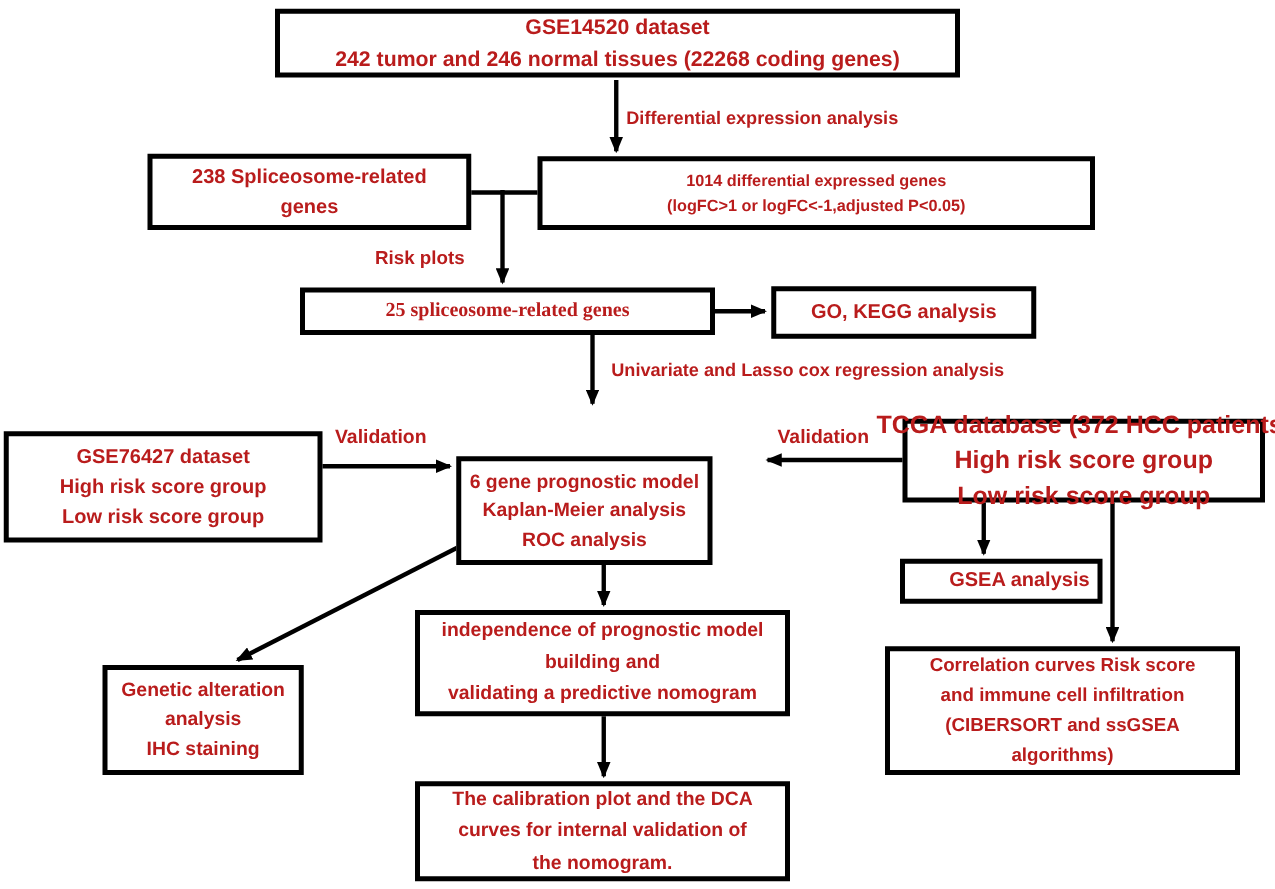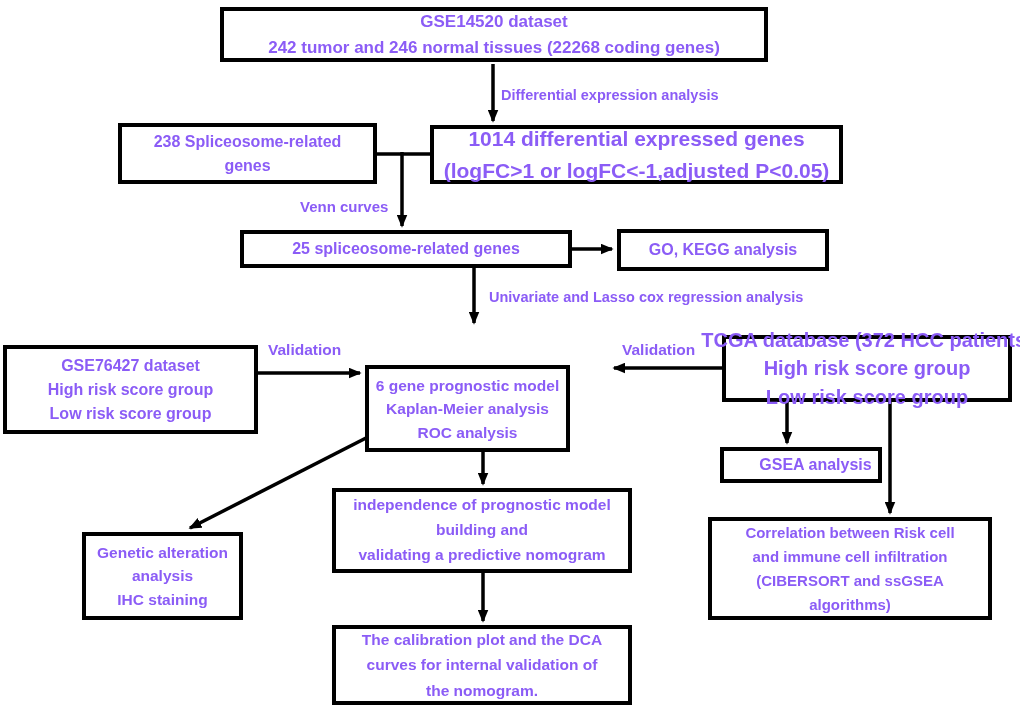--- a/index.html
+++ b/index.html
@@ -2,21 +2,21 @@
 <html><head>
 <meta charset="utf-8">
 <style>
   html, body { margin: 0; padding: 0; background: #ffffff; }
   #canvas {
     position: relative;
     width: 1020px;
     height: 711px;
     background: #ffffff;
     font-family: "Liberation Sans", sans-serif;
-    color: #8b5cf6;
+    color: #b91c1c;
     overflow: hidden;
   }
   #edges { position: absolute; left: 0; top: 0; width: 1020px; height: 711px; pointer-events: none; }
   .box {
     position: absolute;
     box-sizing: border-box;
     background: #ffffff;
     border: 4px solid #000000;
     display: flex;
     flex-direction: column;
@@ -28,22 +28,22 @@
   }
   .box .ln { display: block; white-space: nowrap; }
   .edge-label {
     position: absolute;
     font-weight: bold;
     white-space: nowrap;
   }
   
   .b-gse14520   { left: 220px; top: 7px;   width: 548px; height: 55px;  font-size: 17px; line-height: 1.5; }
   .b-s404       { left: 118px; top: 123px; width: 259px; height: 61px;  font-size: 16px; line-height: 1.5; }
-  .b-deg1014    { left: 430px; top: 125px; width: 413px; height: 59px;  font-size: 21px; line-height: 1.5; }
-  .b-s25        { left: 240px; top: 230px; width: 332px; height: 38px;  font-size: 16px; }
+  .b-deg1014    { left: 430px; top: 125px; width: 446px; height: 59px;  font-size: 13px; line-height: 1.5; }
+  .b-s25        { left: 240px; top: 230px; width: 332px; height: 38px;  font-size: 16px; font-family: Liberation Serif, serif; }
   .b-gokegg     { left: 617px; top: 229px; width: 212px; height: 42px;  font-size: 16px; }
   .b-gse76427   { left: 3px;   top: 328px; width: 255px; height: 89px;  font-size: 16px; line-height: 1.5; margin-top: 17px; }
   .b-model      { left: 365px; top: 328px; width: 205px; height: 87px;  font-size: 15.5px; justify-content: space-between; padding: 5px 0; margin-top: 37px; }
   .b-tcga       { left: 722px; top: 335px; width: 290px; height: 67px;  font-size: 20px; line-height: 1.42; }
   .b-gsea       { left: 720px; top: 447px; width: 162px; height: 36px;  font-size: 16px; padding-left: 29px; }
   .b-corr       { left: 708px; top: 517px; width: 284px; height: 103px; font-size: 15px; line-height: 1.6; }
   .b-indep      { left: 332px; top: 488px; width: 300px; height: 85px;  font-size: 15.5px; line-height: 1.6; align-items: center; }
   .b-genetic    { left: 82px;  top: 532px; width: 161px; height: 88px;  font-size: 15.5px; line-height: 1.5; }
   .b-calib      { left: 332px; top: 625px; width: 300px; height: 80px;  font-size: 15.5px; line-height: 1.65; }
   
@@ -118,21 +118,21 @@
     <span class="ln">TCGA database (372 HCC patients)</span>
     <span class="ln">High risk score group</span>
     <span class="ln">Low risk score group</span>
   </div>
 
   <div class="box b-gsea">
     <span class="ln">GSEA analysis</span>
   </div>
 
   <div class="box b-corr">
-    <span class="ln">Correlation between Risk cell</span>
+    <span class="ln">Correlation curves Risk score</span>
     <span class="ln">and immune cell infiltration</span>
     <span class="ln">(CIBERSORT and ssGSEA</span>
     <span class="ln">algorithms)</span>
   </div>
 
   <div class="box b-indep">
     <span class="ln">independence of prognostic model</span>
     <span class="ln">building and</span>
     <span class="ln">validating a predictive nomogram</span>
   </div>
@@ -143,18 +143,18 @@
     <span class="ln">IHC staining</span>
   </div>
 
   <div class="box b-calib">
     <span class="ln">The calibration plot and the DCA</span>
     <span class="ln">curves for internal validation of</span>
     <span class="ln">the nomogram.</span>
   </div>
 
   <div class="edge-label l-diff">Differential expression analysis</div>
-  <div class="edge-label l-venn">Venn curves</div>
+  <div class="edge-label l-venn">Risk plots</div>
   <div class="edge-label l-unilasso">Univariate and Lasso cox  regression analysis</div>
   <div class="edge-label l-val-left">Validation</div>
   <div class="edge-label l-val-right">Validation</div>
 
 </div>
 
 </body></html>

